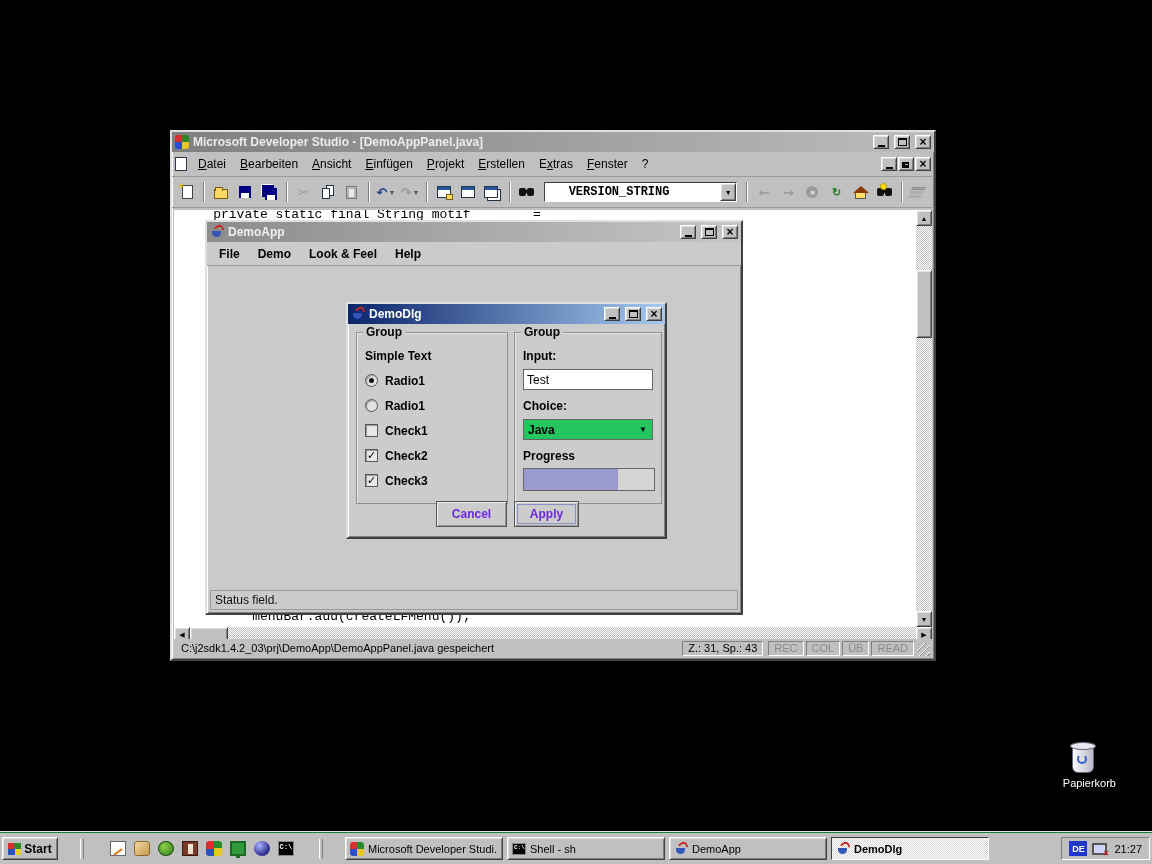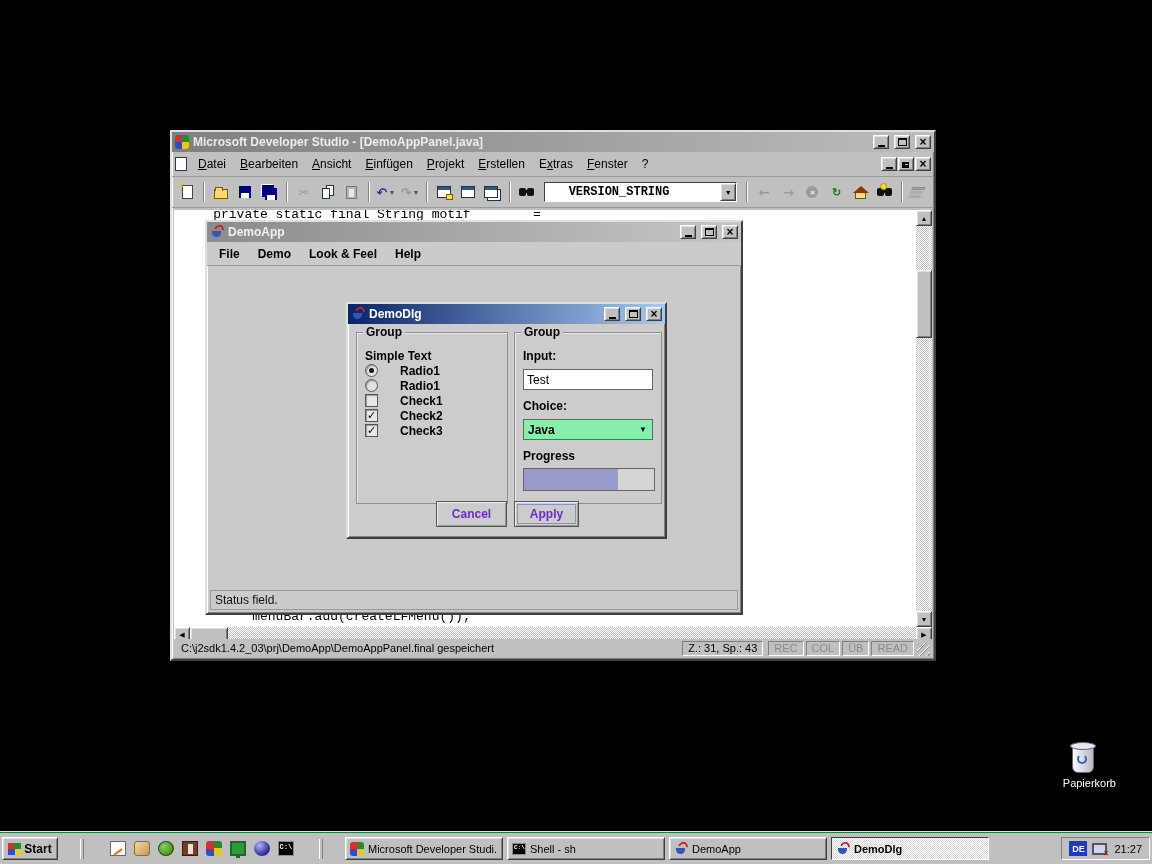--- a/index.html
+++ b/index.html
@@ -116,28 +116,28 @@
   .ic-console::before { content:"C:\\"; position:absolute; left:1px; top:0; color:#fff; font:bold 6px "Liberation Mono",monospace; }
 
   
   .dlg-body { position:absolute; left:2px; right:2px; top:20px; bottom:2px; background:#cccccc; }
   .group { position:absolute; top:8px; height:172px; border:1px solid #8f8f8f; box-shadow:1px 1px 0 #e8e8e8 inset; }
   .group .gtitle { position:absolute; left:6px; top:-8px; background:#cccccc; padding:0 3px; font:bold 12px "Liberation Sans",sans-serif; }
   .group.left { left:6px; width:152px; }
   .group.right { left:164px; width:148px; }
   .gcol { display:flex; flex-direction:column; padding:16px 8px 0 8px; }
   .glabel { font:bold 12px "Liberation Sans",sans-serif; color:#000; }
-  .opt-row { display:flex; align-items:center; gap:22px; height:15px; }
+  .opt-row { display:flex; align-items:center; gap:7px; margin-top:10px; height:15px; }
   .ind { width:13px; height:13px; flex:0 0 auto; display:flex; align-items:center; justify-content:center; }
   .ind.radio { border-radius:50%; background:#e2e2e2; border:1px solid #555; box-shadow:inset 1px 1px 1px #9a9a9a; }
   .ind.radio.on::after { content:""; width:5px; height:5px; border-radius:50%; background:#111; }
   .ind.check { background:#e8e8e8; border:1px solid #555; box-shadow:inset 1px 1px 1px #9a9a9a; font:bold 11px "DejaVu Sans",sans-serif; color:#000; line-height:11px; }
   .opt-lbl { font:bold 12px "Liberation Sans",sans-serif; }
   .jfield { width:130px; height:21px; background:#fff; border:1px solid #666; font:12px "Liberation Sans",sans-serif; padding:0 3px; color:#000; margin-top:6px; }
-  .jcombo { width:130px; height:21px; background:#86efac; border:1px solid #666; display:flex; align-items:center; margin-top:6px; }
+  .jcombo { width:130px; height:21px; background:#22c55e; border:1px solid #666; display:flex; align-items:center; margin-top:6px; }
   .jcombo .val { flex:1; font:bold 12px "Liberation Sans",sans-serif; padding-left:4px; }
   .jcombo .arr { width:18px; text-align:center; font-size:8px; color:#000; }
   .jprogress { width:132px; height:23px; border:1px solid #666; background:#d4d4d4; margin-top:5px; position:relative; }
   .jprogress .fill { position:absolute; left:0; top:0; bottom:0; background:#9a9ace; }
   .jbtn { position:absolute; height:26px; background:#cccccc; border:1px solid #555;
           box-shadow:inset 1px 1px 0 #eee, inset -1px -1px 0 #9a9a9a;
           display:flex; align-items:center; justify-content:center;
           font:bold 12px "Liberation Sans",sans-serif; color:#6d28d9; }
   .jbtn.focus { outline:1px solid #8890c8; outline-offset:-4px;text-align:center; }
 
@@ -314,21 +314,21 @@
     </div>
   </div>
 
   <div class="hscroll">
     <span class="sbtn" style="left:0;top:0">◀</span>
     <span class="sthumb" style="left:16px;top:0;width:38px;height:16px"></span>
     <span class="sbtn" style="right:0;top:0">▶</span>
   </div>
 
   <div class="ds-status">
-    <span class="pane msg">C:\j2sdk1.4.2_03\prj\DemoApp\DemoAppPanel.final gespeichert</span>
+    <span class="pane msg">C:\j2sdk1.4.2_03\prj\DemoApp\DemoAppPanel.java gespeichert</span>
     <span class="pane sunken">Z.: 31, Sp.: 43</span>
     <span style="display:flex">
         <span class="flag">REC</span>
         <span class="flag">COL</span>
         <span class="flag">ÜB</span>
         <span class="flag">READ</span>
       </span>
     <span class="grip"></span>
   </div>
 </div>

